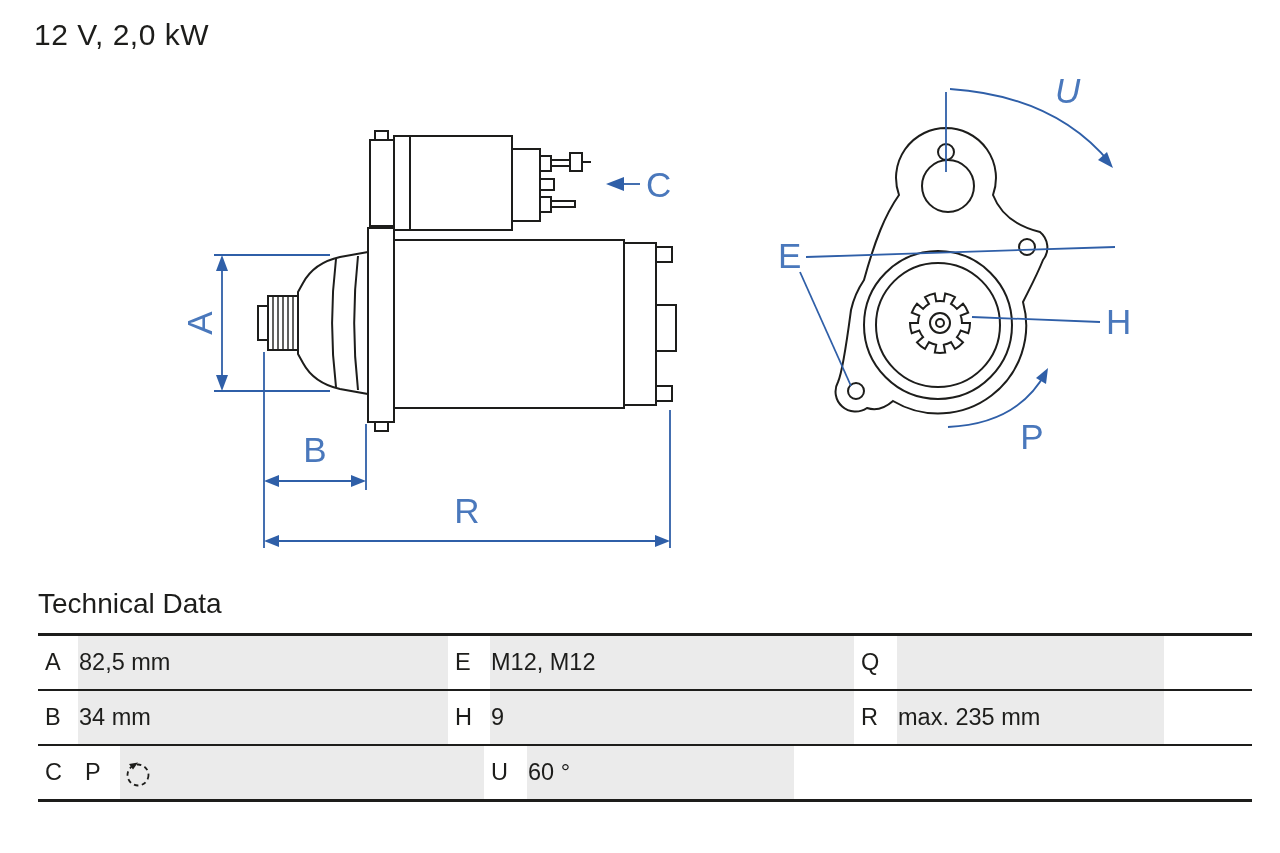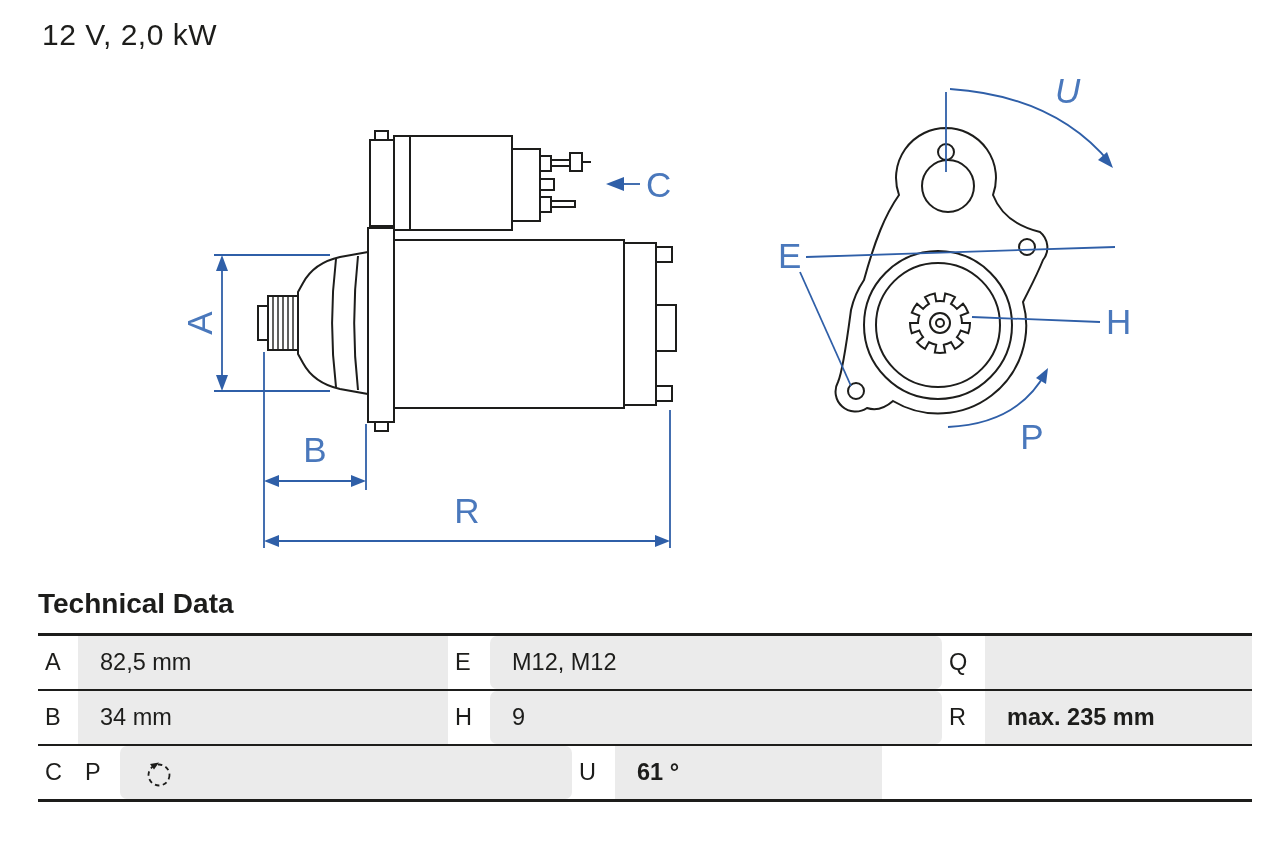--- a/index.html
+++ b/index.html
@@ -2,52 +2,52 @@
 <html><head>
 <meta charset="utf-8">
 <style>
   html,body { margin:0; padding:0; }
   body {
     width:1280px; height:853px; position:relative; overflow:hidden;
     background:#ffffff; color:#1d1d1b;
     font-family:"Liberation Sans", sans-serif;
   }
   .title {
-    position:absolute; left:42px; top:18px;
+    position:absolute; left:34px; top:18px;
     font-size:30px; font-weight:400; letter-spacing:0.5px;
   }
   .drawing {
     position:absolute; left:0; top:0; width:1280px; height:585px;
   }
   
   .bl  { stroke:#1d1d1b; stroke-width:2; fill:#ffffff; }
   .bln { stroke:#1d1d1b; stroke-width:2; fill:none; }
   .thin { stroke:#1d1d1b; stroke-width:1.4; fill:none; }
   
   .blu  { stroke:#2f5fa8; stroke-width:1.8; fill:none; }
   .bluf { fill:#2f5fa8; stroke:none; }
   text.dim-label {
     fill:#4a78bc; font-size:35px; font-family:"Liberation Sans", sans-serif;
   }
   .tech-heading {
     position:absolute; left:38px; top:588px;
-    font-size:28px; font-weight:700;
+    font-size:28px; font-weight:400;
   }
   .data-table {
     position:absolute; left:38px; top:633px; width:1214px;
     border-top:3px solid #1d1d1b; border-bottom:3px solid #1d1d1b;
   }
   .data-row { display:flex; height:53px; border-bottom:2px solid #1d1d1b; }
   .data-row:last-child { border-bottom:none; }
   .cell { display:flex; align-items:center; box-sizing:border-box; font-size:23.5px; }
   .cell.key { background:#ffffff; padding-left:7px; }
-  .cell.val { background:#ebebeb; padding-left:22px; }
+  .cell.val { background:#ebebeb; padding-left:1px; }
   .w-k1 { width:40px; }  .w-v1 { width:370px; }
-  .w-k2 { width:42px; }  .w-v2 { width:452px;border-radius:7px; }
-  .w-k3 { width:43px; }  .w-v3 { width:267px;font-weight:bold; }
+  .w-k2 { width:42px; }  .w-v2 { width:364px; }
+  .w-k3 { width:43px; }  .w-v3 { width:267px; }
   .rot-icon { margin-left:2px; margin-top:2px; }
 </style>
 </head>
 <body>
 
 <div class="title">12 V, 2,0 kW</div>
 
 <svg class="drawing" viewBox="0 0 1280 585">
 
   <g>
@@ -206,15 +206,15 @@
   <div class="data-row">
     <div class="cell key w-k1">C</div>
     <div class="cell key w-k2">P</div>
     <div class="cell val w-v2">
       <svg class="rot-icon" width="30" height="30" viewBox="0 0 30 30">
         <circle cx="15" cy="16" r="10.5" fill="none" stroke="#1d1d1b" stroke-width="1.8" stroke-dasharray="4.5 3.5"></circle>
         <polygon points="6,5 15,3.5 10,10.5" fill="#1d1d1b"></polygon>
       </svg>
     </div>
     <div class="cell key w-k3">U</div>
-    <div class="cell val w-v3">61 °</div>
+    <div class="cell val w-v3">60 °</div>
   </div>
 </div>
 
 </body></html>

